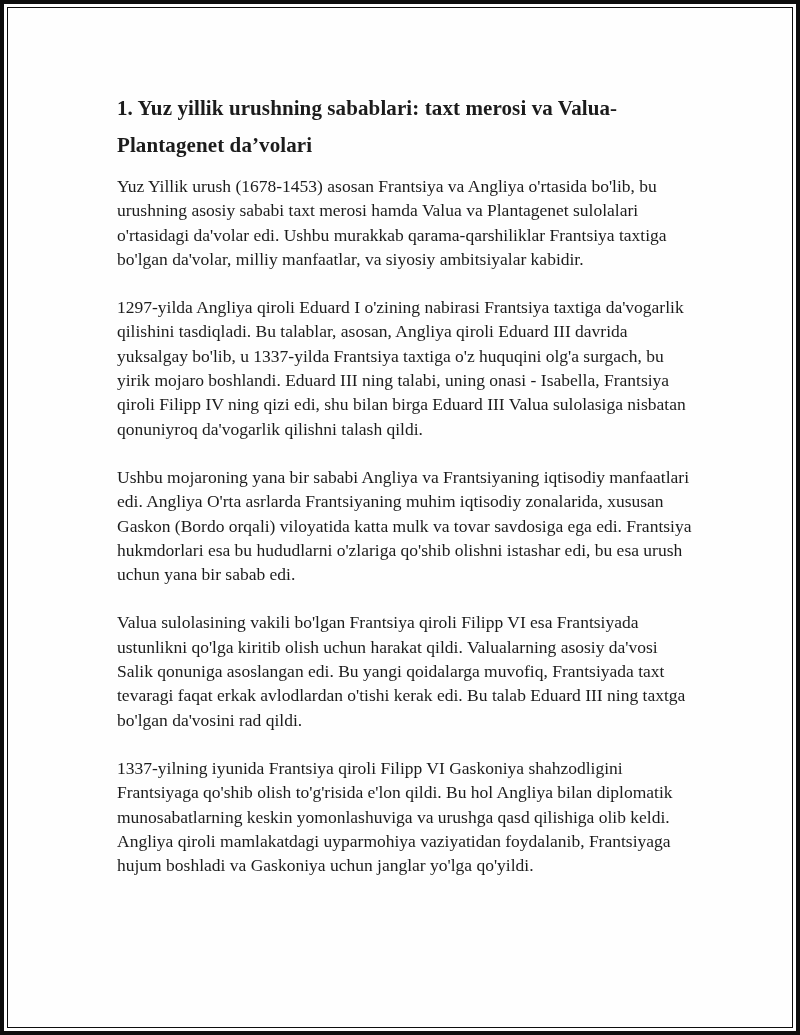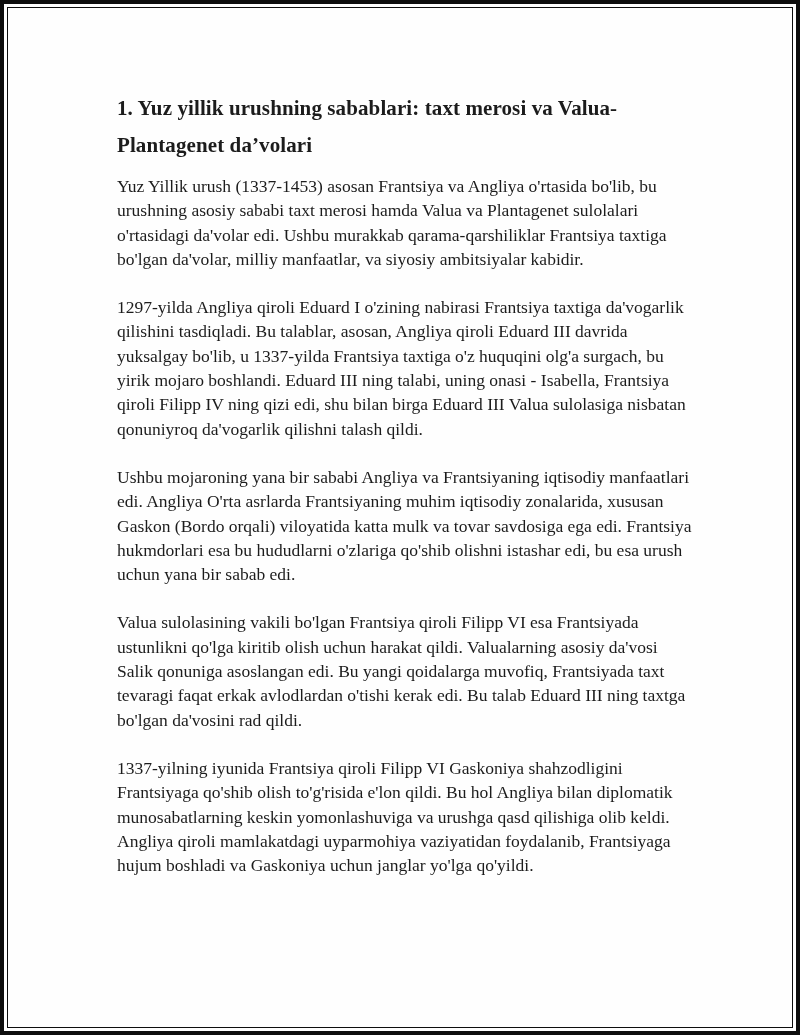--- a/index.html
+++ b/index.html
@@ -52,21 +52,21 @@
 </head>
 <body>
 
 <div class="page">
   <div class="frame-outer"></div>
   <div class="frame-inner"></div>
 
   <div class="doc-content">
     <h1 class="doc-heading">1. Yuz yillik urushning sabablari: taxt merosi va Valua-Plantagenet da’volari</h1>
 
-    <p class="doc-paragraph">Yuz Yillik urush (1337-1453) asosan Frantsiya va Angliya o'rtasida bo'lib, bu urushning asosiy sababi taxt merosi hamda Valua va Plantagenet sulolalari o'rtasidagi da'volar edi. Ushbu murakkab qarama-qarshiliklar Frantsiya taxtiga bo'lgan da'volar, milliy manfaatlar, va siyosiy ambitsiyalar kabidir.</p>
+    <p class="doc-paragraph">Yuz Yillik urush (1678-1453) asosan Frantsiya va Angliya o'rtasida bo'lib, bu urushning asosiy sababi taxt merosi hamda Valua va Plantagenet sulolalari o'rtasidagi da'volar edi. Ushbu murakkab qarama-qarshiliklar Frantsiya taxtiga bo'lgan da'volar, milliy manfaatlar, va siyosiy ambitsiyalar kabidir.</p>
 
     <p class="doc-paragraph">1297-yilda Angliya qiroli Eduard I o'zining nabirasi Frantsiya taxtiga da'vogarlik qilishini tasdiqladi. Bu talablar, asosan, Angliya qiroli Eduard III davrida yuksalgay bo'lib, u 1337-yilda Frantsiya taxtiga o'z huquqini olg'a surgach, bu yirik mojaro boshlandi. Eduard III ning talabi, uning onasi - Isabella, Frantsiya qiroli Filipp IV ning qizi edi, shu bilan birga Eduard III Valua sulolasiga nisbatan qonuniyroq da'vogarlik qilishni talash qildi.</p>
 
     <p class="doc-paragraph">Ushbu mojaroning yana bir sababi Angliya va Frantsiyaning iqtisodiy manfaatlari edi. Angliya O'rta asrlarda Frantsiyaning muhim iqtisodiy zonalarida, xususan Gaskon (Bordo orqali) viloyatida katta mulk va tovar savdosiga ega edi. Frantsiya hukmdorlari esa bu hududlarni o'zlariga qo'shib olishni istashar edi, bu esa urush uchun yana bir sabab edi.</p>
 
     <p class="doc-paragraph">Valua sulolasining vakili bo'lgan Frantsiya qiroli Filipp VI esa Frantsiyada ustunlikni qo'lga kiritib olish uchun harakat qildi. Valualarning asosiy da'vosi Salik qonuniga asoslangan edi. Bu yangi qoidalarga muvofiq, Frantsiyada taxt tevaragi faqat erkak avlodlardan o'tishi kerak edi. Bu talab Eduard III ning taxtga bo'lgan da'vosini rad qildi.</p>
 
     <p class="doc-paragraph">1337-yilning iyunida Frantsiya qiroli Filipp VI Gaskoniya shahzodligini Frantsiyaga qo'shib olish to'g'risida e'lon qildi. Bu hol Angliya bilan diplomatik munosabatlarning keskin yomonlashuviga va urushga qasd qilishiga olib keldi. Angliya qiroli mamlakatdagi uyparmohiya vaziyatidan foydalanib, Frantsiyaga hujum boshladi va Gaskoniya uchun janglar yo'lga qo'yildi.</p>
   </div>
 </div>

